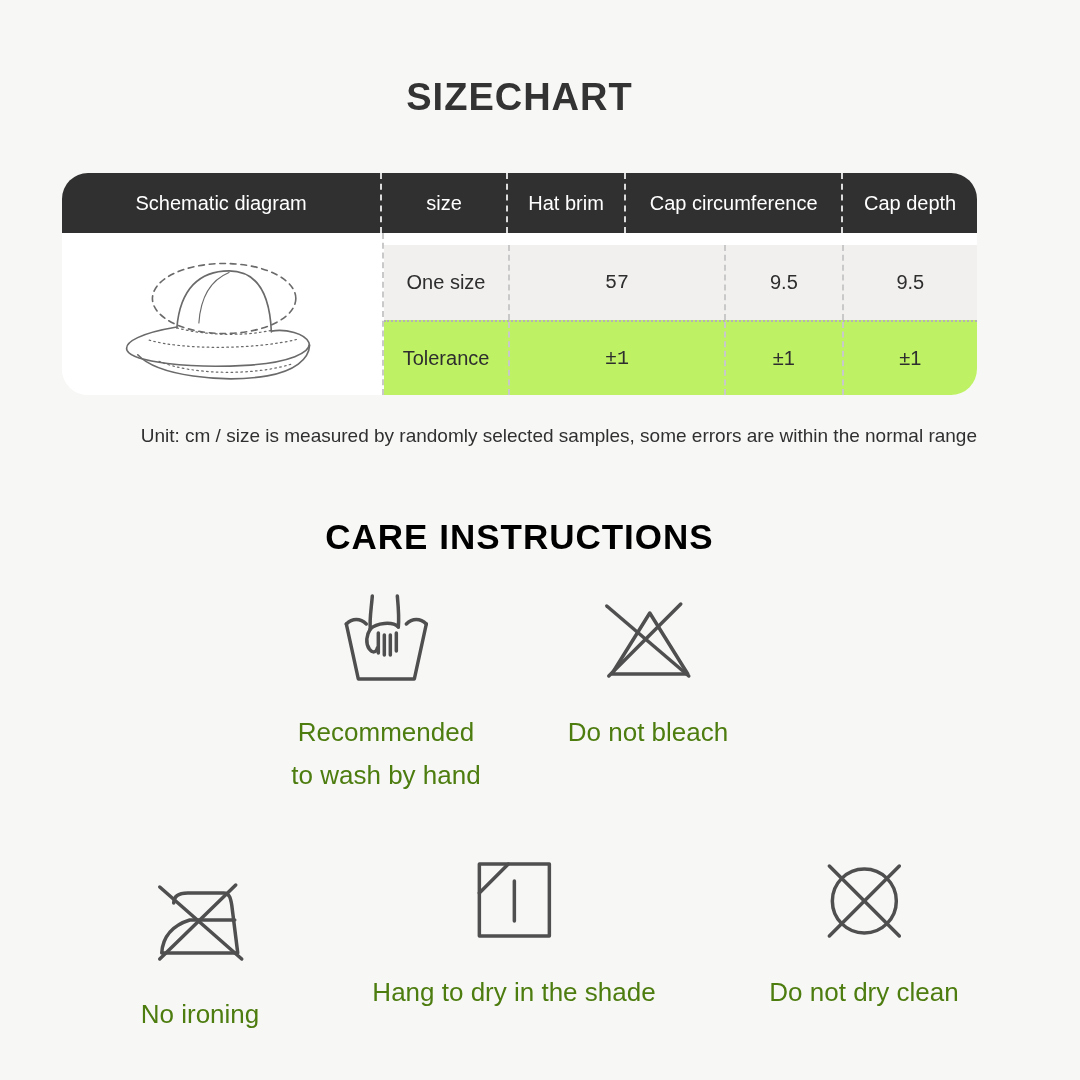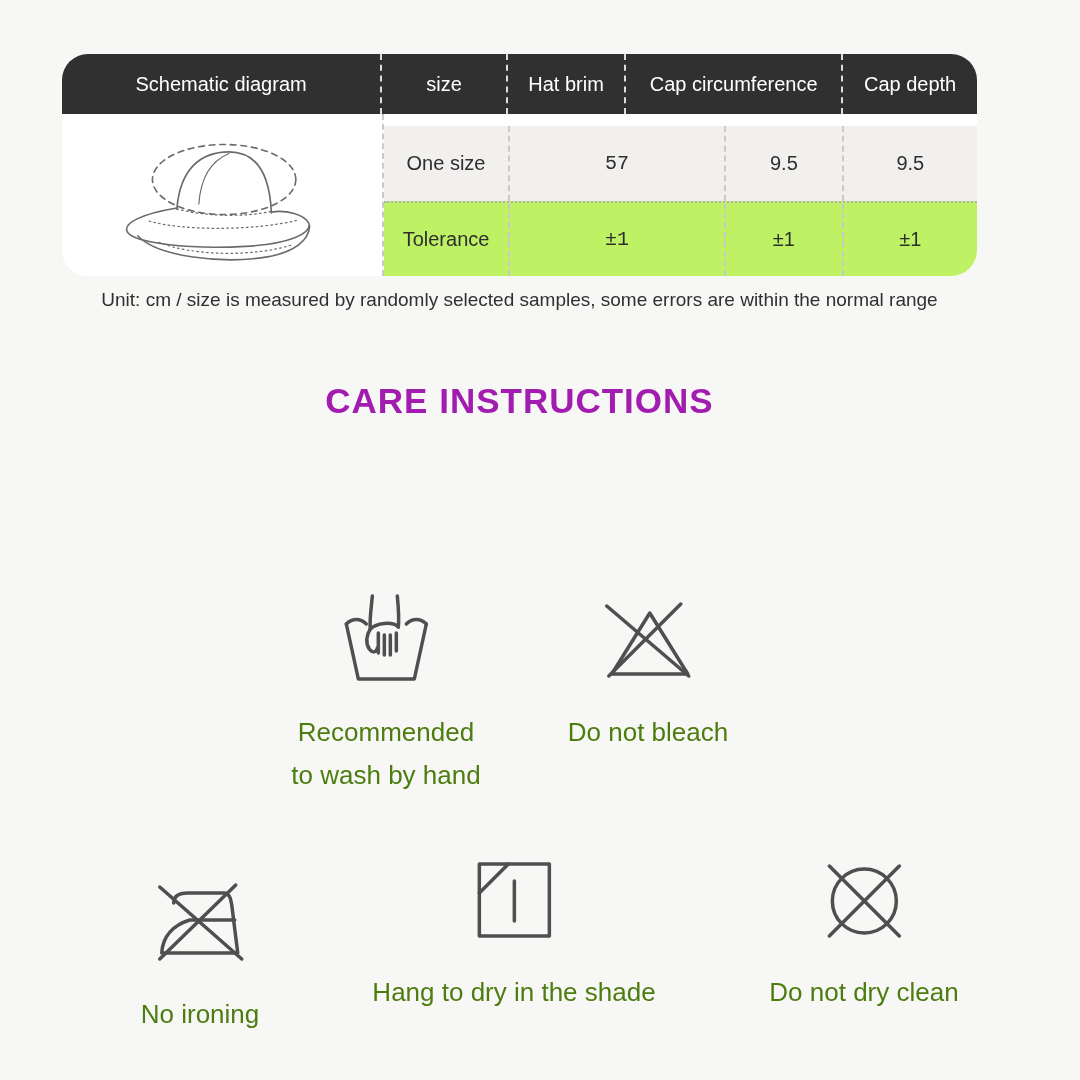--- a/index.html
+++ b/index.html
@@ -62,34 +62,34 @@
   .td {
     display:flex; align-items:center; justify-content:center;
     font-size:20px; color:#2e2e2e;
   }
   .d1 { flex:125 0 0; }
   .d2 { flex:217 0 0; border-left:2px dashed #c9c9c9;font-family:Liberation Mono, monospace; }
   .d3 { flex:117 0 0; border-left:2px dashed #c9c9c9; }
   .d4 { flex:135 0 0; border-left:2px dashed #c9c9c9; }
 
   .unit-note {
-    margin-top:13px;
-    text-align:center;
+    margin-top:30px;
+    text-align:right;
     font-size:19px;
     color:#303030;
     white-space:nowrap;
   }
 
   .care-title {
     margin-top:70px;
     text-align:center;
     font-size:35px;
     font-weight:700;
     letter-spacing:1px;
-    color:#a21caf;
+    color:#000000;
   }
 
   
   .care-item {
     position:absolute;
     transform:translateX(-50%);
     display:flex; flex-direction:column; align-items:center;
   }
   .care-icon { width:100px; height:100px; }
   .care-label {
@@ -103,20 +103,21 @@
   .care-label span { display:block; }
 
   svg.lineart { stroke:#4f4f4f; fill:none; stroke-width:3.5; stroke-linecap:round; stroke-linejoin:round; }
   svg.hat { stroke:#6a6a6a; fill:none; stroke-width:2; stroke-linecap:round; }
 </style>
 </head>
 <body>
 
 <div class="content">
 
+  <h1 class="main-title">SIZECHART</h1>
 
   <div class="size-card">
     <div class="thead">
       <div class="th c0">Schematic diagram</div>
       <div class="th c1 sep-head">size</div>
       <div class="th c3 sep-head">Hat brim</div>
       <div class="th c2 sep-head">Cap circumference</div>
       <div class="th c4 sep-head">Cap depth</div>
     </div>
 

